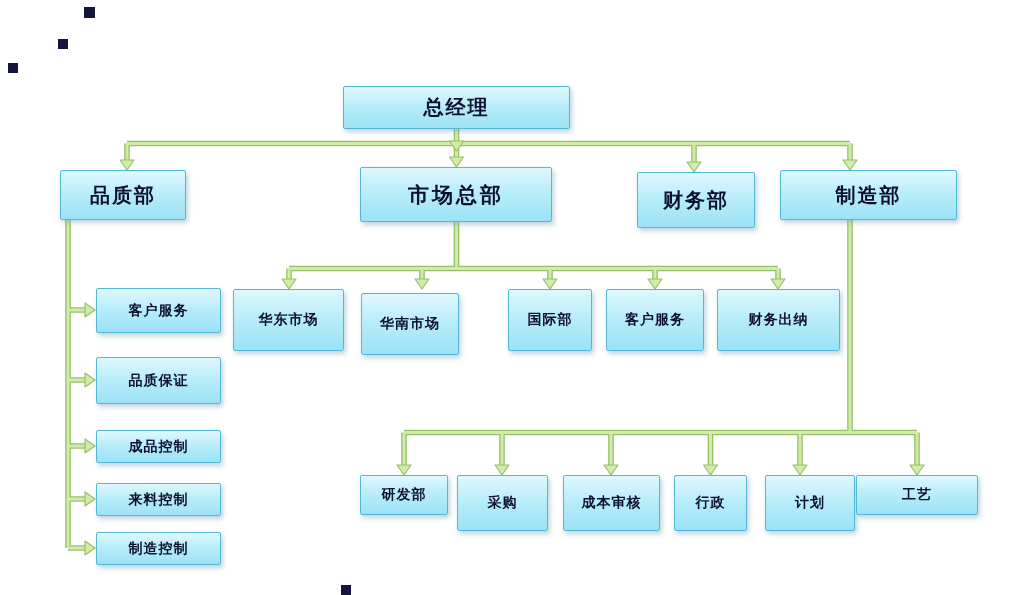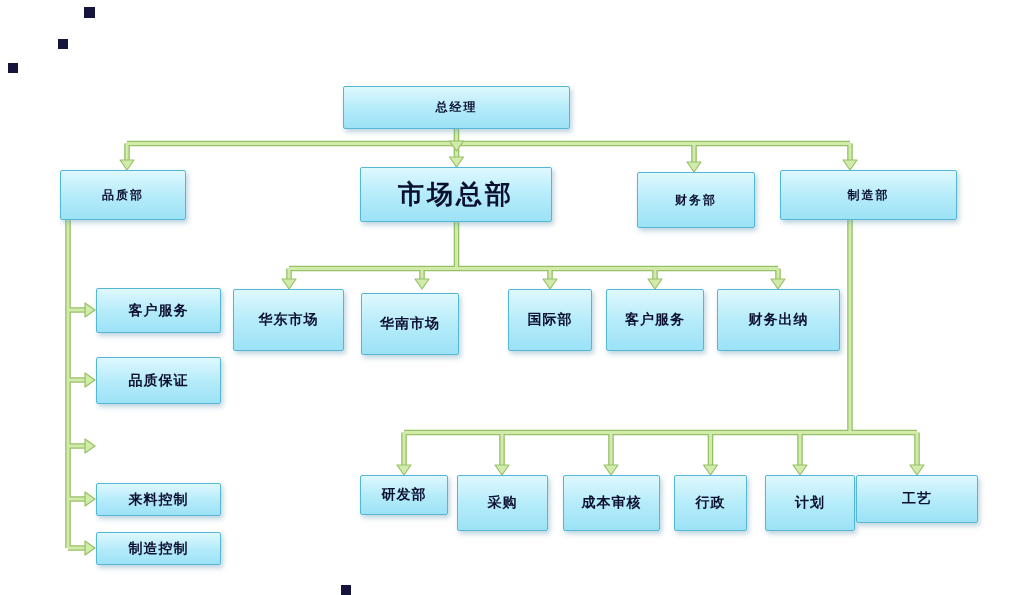--- a/index.html
+++ b/index.html
@@ -15,22 +15,22 @@
   .ah { fill: var(--connector-fill, #d2ebaa); stroke: var(--connector-outline, #96c167); stroke-width:1.2; stroke-linejoin:round; }
   .node {
     position:absolute; display:flex; align-items:center; justify-content:center;
     font-weight:700; color: var(--text, #0c1030);
     background: linear-gradient(180deg, var(--box-fill-top, #dff8fe) 0%, var(--box-fill-mid, #b6ecfa) 50%, var(--box-fill-bottom, #9ce2f6) 100%);
     border:1px solid var(--box-border, #54b7d6);
     box-shadow: 2px 3px 5px rgba(110,160,180,0.45);
     border-radius:2px; box-sizing:border-box;
     white-space:nowrap;
   }
-  .fs-lg { font-size:26px; letter-spacing:3px;align-items:center; }
-  .fs-md { font-size:12px; letter-spacing:2px; }
+  .fs-lg { font-size:21px; letter-spacing:3px;align-items:center; }
+  .fs-md { font-size:20px; letter-spacing:2px; }
   .fs-sm { font-size:14px; letter-spacing:1px; }
   .artifact { position:absolute; background: var(--artifact-square, #14143c); }
 </style>
 </head>
 <body>
 
 <div class="canvas">
 
   <svg class="connectors" width="1015" height="595" viewBox="0 0 1015 595">
     <path class="conn-outer" d="M456.5 129 V142 M127 143.5 H850 M127 143.5 V161 M456.5 143.5 V158 M694 143.5 V163 M850 143.5 V161 M456.5 222 V268.5 M289 268.5 H778 M289 268.5 V280 M422 268.5 V280 M550 268.5 V280 M655 268.5 V280 M778 268.5 V280 M850 220 V432.5 M404 432.5 H917 M404 432.5 V466 M502 432.5 V466 M611 432.5 V466 M710.5 432.5 V466 M800 432.5 V466 M917 432.5 V466 M68 220 V548 M68 310 H86 M68 380 H86 M68 446 H86 M68 499 H86 M68 548 H86"></path>
@@ -76,20 +76,23 @@
   <div class="node fs-md" style="left:780px;top:170px;width:177px;height:50px">
     <span>制造部</span>
   </div>
 
   <div class="node fs-sm" style="left:96px;top:288px;width:125px;height:45px">
     <span>客户服务</span>
   </div>
   <div class="node fs-sm" style="left:96px;top:357px;width:125px;height:47px">
     <span>品质保证</span>
   </div>
+  <div class="node fs-sm" style="left:96px;top:430px;width:125px;height:33px">
+    <span>成品控制</span>
+  </div>
   <div class="node fs-sm" style="left:96px;top:483px;width:125px;height:33px">
     <span>来料控制</span>
   </div>
   <div class="node fs-sm" style="left:96px;top:532px;width:125px;height:33px">
     <span>制造控制</span>
   </div>
 
   <div class="node fs-sm" style="left:233px;top:289px;width:111px;height:62px">
     <span>华东市场</span>
   </div>
@@ -114,21 +117,21 @@
   </div>
   <div class="node fs-sm" style="left:563px;top:475px;width:97px;height:56px">
     <span>成本审核</span>
   </div>
   <div class="node fs-sm" style="left:674px;top:475px;width:73px;height:56px">
     <span>行政</span>
   </div>
   <div class="node fs-sm" style="left:765px;top:475px;width:90px;height:56px">
     <span>计划</span>
   </div>
-  <div class="node fs-sm" style="left:856px;top:475px;width:122px;height:48px">
+  <div class="node fs-sm" style="left:856px;top:475px;width:122px;height:40px">
     <span>工艺</span>
   </div>
 
   <div class="artifact" style="left:84px;top:7px;width:11px;height:11px"></div>
   <div class="artifact" style="left:58px;top:39px;width:10px;height:10px"></div>
   <div class="artifact" style="left:8px;top:63px;width:10px;height:10px"></div>
   <div class="artifact" style="left:341px;top:585px;width:10px;height:10px"></div>
 
 </div>
 

